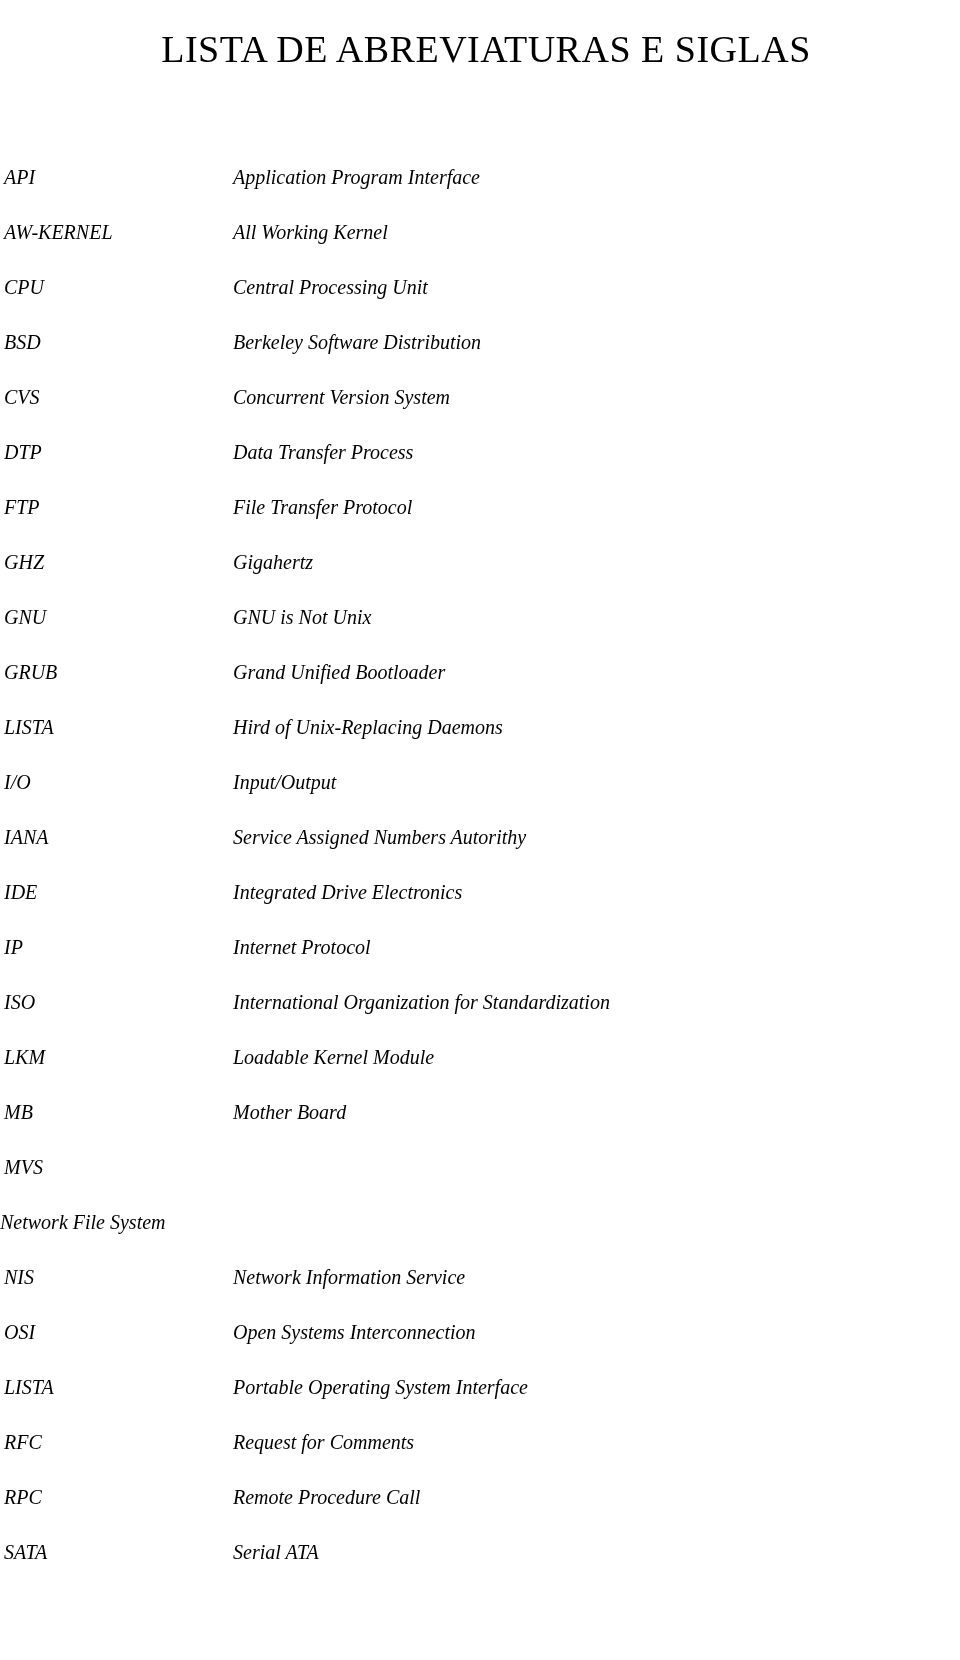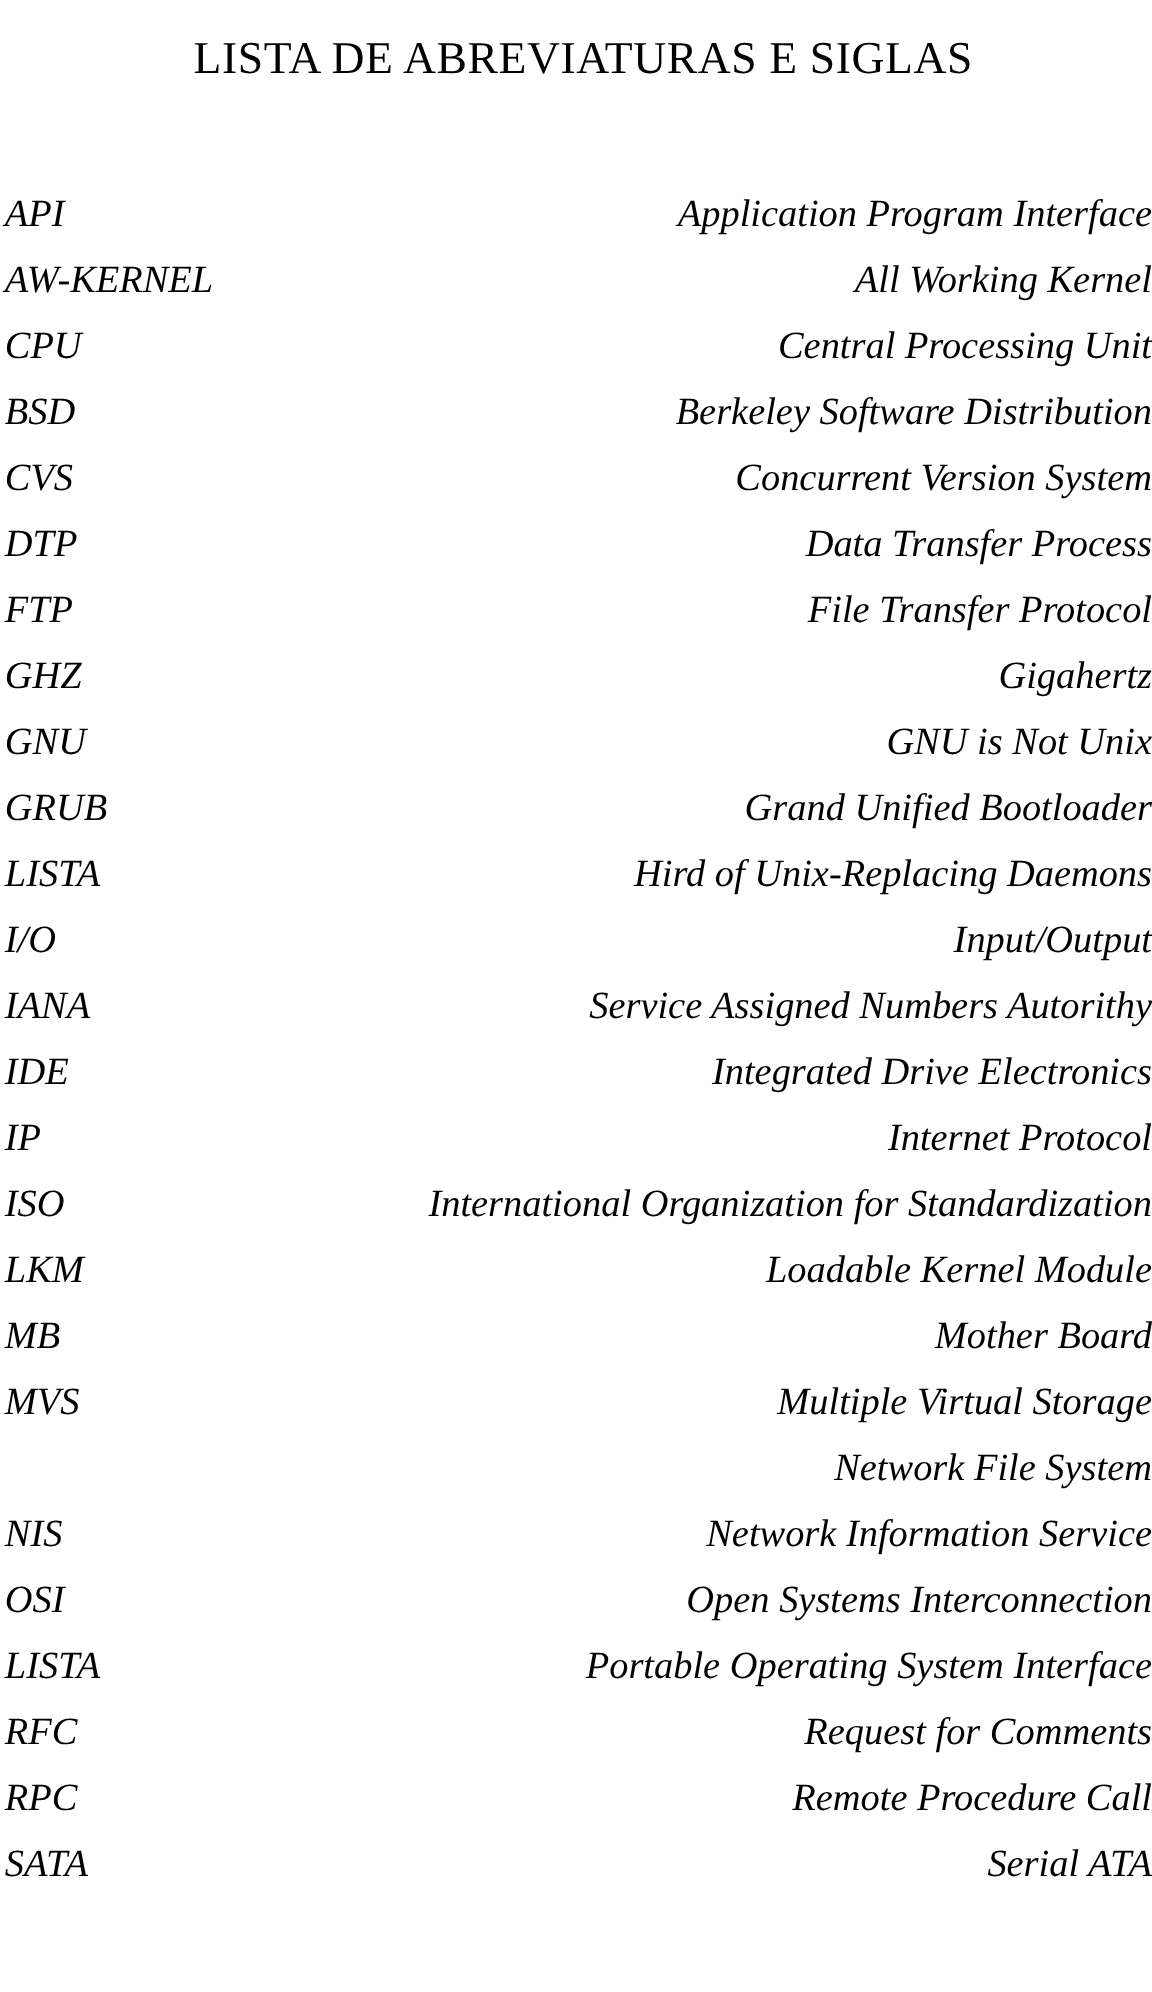--- a/index.html
+++ b/index.html
@@ -48,39 +48,38 @@
     top: 150px;
     width: 960px;
   }
 
   .abbrev-row {
     display: flex;
     align-items: baseline;
     height: 55px;
     line-height: 55px;
     font-style: italic;
-    font-size: 32px;
+    font-size: 20px;
   }
 
   .abbrev-term {
     flex: 0 0 233px;
     width: 233px;
     padding-left: 4px;
     box-sizing: border-box;
     white-space: nowrap;
     font-style: italic;
     font-weight: 400;
   }
 
   .abbrev-def {
     flex: 1 1 auto;
     white-space: nowrap;
     font-style: italic;
     font-weight: 400;
-    text-align: right;
   }
 </style>
 </head>
 <body>
 
 <div class="page">
 
   <h1 class="page-title">LISTA DE ABREVIATURAS E SIGLAS</h1>
 
   <div class="abbrev-list" id="abbrev-list">
@@ -151,21 +150,20 @@
       <div class="abbrev-row">
         <span class="abbrev-term">LKM</span>
         <span class="abbrev-def">Loadable Kernel Module</span>
       </div>
       <div class="abbrev-row">
         <span class="abbrev-term">MB</span>
         <span class="abbrev-def">Mother Board</span>
       </div>
       <div class="abbrev-row">
         <span class="abbrev-term">MVS</span>
-        <span class="abbrev-def">Multiple Virtual Storage</span>
       </div>
       <div class="abbrev-row">
         <span class="abbrev-def">Network File System</span>
       </div>
       <div class="abbrev-row">
         <span class="abbrev-term">NIS</span>
         <span class="abbrev-def">Network Information Service</span>
       </div>
       <div class="abbrev-row">
         <span class="abbrev-term">OSI</span>

